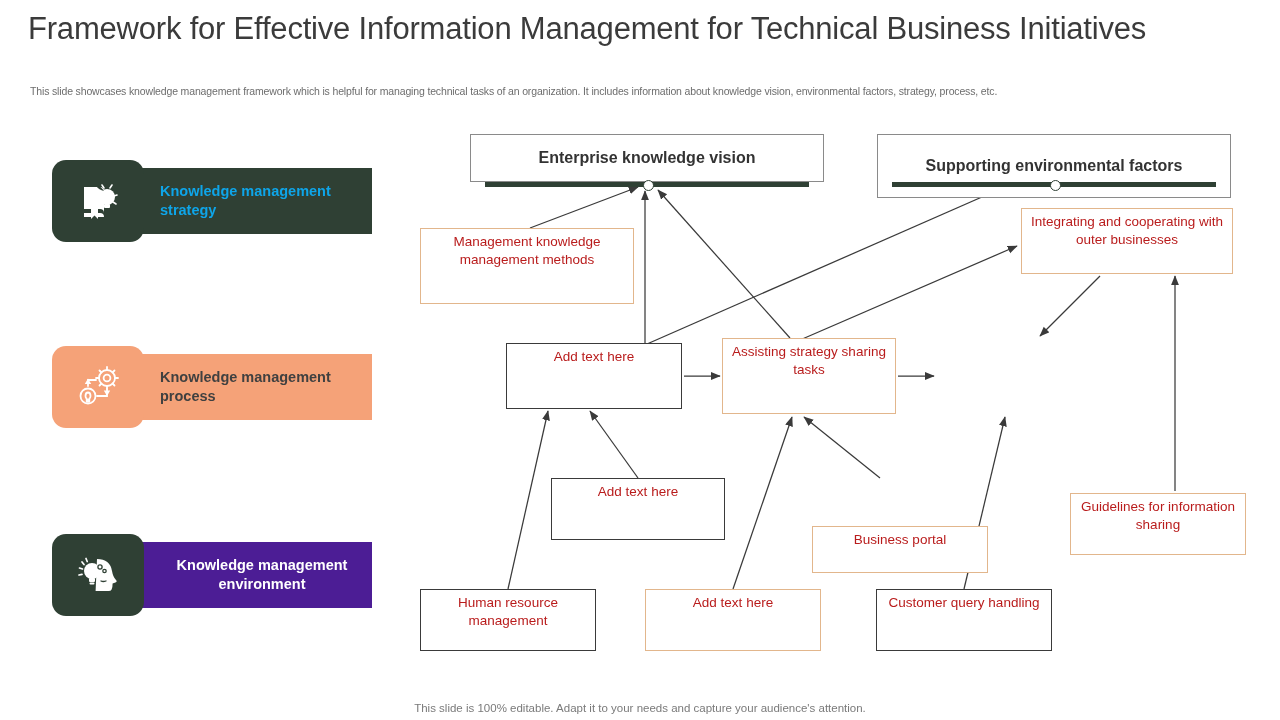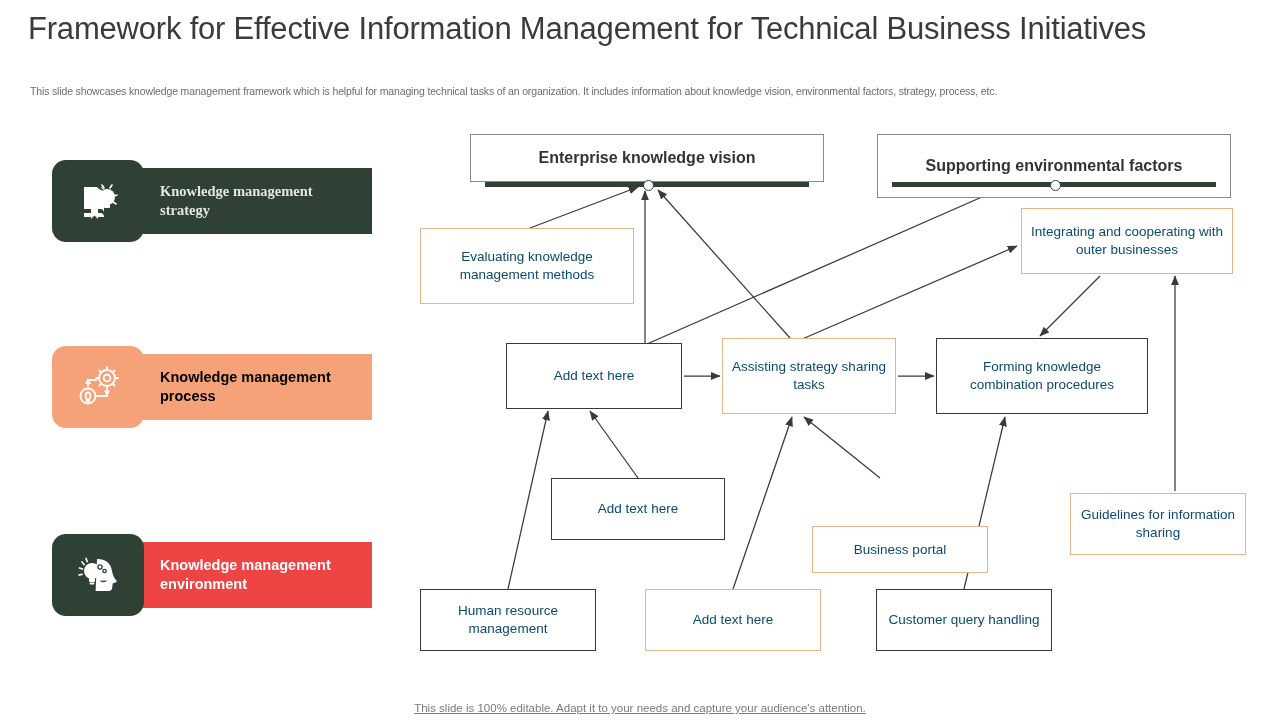--- a/index.html
+++ b/index.html
@@ -89,26 +89,26 @@
     left: 0; top: 0;
     width: 860px; height: 560px;
     pointer-events: none;
   }
 
   .node {
     position: absolute;
     box-sizing: border-box;
     background: #ffffff;
     display: flex;
-    align-items: center;
+    align-items: flex-start;
     justify-content: center;
     text-align: center;
     font-size: 13.5px;
     line-height: 18px;
-    color: #0c4a6e;
+    color: #b91c1c;
     padding: 4px 8px;
   }
   .node.dark  { border: 1.3px solid #3a3a3a; }
   .node.orange{ border: 1.3px solid #e2b68c; }
 
   
   .headnode {
     position: absolute;
     box-sizing: border-box;
     background: #ffffff;
@@ -136,72 +136,71 @@
 
   
   #slide-footer {
     position: absolute;
     left: 0;
     top: 702px;
     width: 1280px;
     text-align: center;
     font-size: 11.5px;
     color: #7a7a7a;
-    text-decoration: underline;
   }
 </style>
 </head>
 <body>
 
 <div id="slide-title">Framework for Effective Information Management for Technical Business Initiatives</div>
 
 <div id="slide-subtitle">This slide showcases knowledge management framework which is helpful for managing technical tasks of an organization. It includes information about knowledge vision, environmental factors, strategy, process, etc.</div>
 
 <div class="legend-item" style="top:160px;">
   <div class="legend-bar" style="background:#2f4034;">
-    <span class="legend-label" style="color:#e5e5e5;font-family:Liberation Serif, serif;">Knowledge management strategy</span>
+    <span class="legend-label" style="color:#0ea5e9;">Knowledge management strategy</span>
   </div>
   <div class="legend-icon" style="background:#2f4034;">
     <svg width="48" height="48" viewBox="0 0 48 48" aria-hidden="true">
       <path d="M10 10 h16 a4 4 0 0 1 4 4 v22 a4 4 0 0 0 -4 -4 h-16 z" fill="#ffffff"></path>
       <path d="M10 36 h16 a4 4 0 0 1 4 4 h-20 a0 0 0 0 1 0 0 z" fill="#ffffff"></path>
       <rect x="17" y="32" width="7" height="10" fill="#ffffff"></rect>
       <polygon points="17,42 20.5,38.5 24,42" fill="#2f4034"></polygon>
       <circle cx="33" cy="20" r="8" fill="#ffffff"></circle>
       <rect x="30" y="27" width="6" height="4" rx="1" fill="#ffffff"></rect>
       <path d="M28 8 l2 3 M38 8 l-2 3 M43 18 l-3 1 M42 27 l-3 -2" stroke="#ffffff" stroke-width="1.6" fill="none" stroke-linecap="round"></path>
       <path d="M30 14 q-4 -6 -8 -5 q3 4 8 5 z" fill="#2f4034"></path>
     </svg>
   </div>
 </div>
 
 <div class="legend-item" style="top:346px;">
   <div class="legend-bar" style="background:#f5a278;">
-    <span class="legend-label" style="color:#000000;">Knowledge management process</span>
+    <span class="legend-label" style="color:#404040;">Knowledge management process</span>
   </div>
   <div class="legend-icon" style="background:#f5a278;">
     <svg width="50" height="50" viewBox="0 0 50 50" aria-hidden="true">
       <g stroke="#ffffff" stroke-width="1.8" fill="none" stroke-linecap="round">
         <circle cx="34" cy="16" r="8"></circle>
         <circle cx="34" cy="16" r="3.4"></circle>
         <path d="M34 5 v3 M34 24 v3 M23 16 h3 M42 16 h3 M26.5 8.5 l2 2 M39.5 21.5 l2 2 M41.5 8.5 l-2 2 M28.5 21.5 l-2 2"></path>
         <circle cx="15" cy="34" r="7.5"></circle>
         <path d="M12.5 34 a2.5 3.5 0 0 1 5 0 q0 2 -1.2 2.6 v1.4 h-2.6 v-1.4 q-1.2 -0.6 -1.2 -2.6z"></path>
         <path d="M13.6 39.6 h2.8"></path>
         <path d="M15 24 v-6 h8"></path>
         <path d="M24 34 h10 v-7"></path>
       </g>
       <polygon points="15,16.5 11.8,22 18.2,22" fill="#ffffff"></polygon>
       <polygon points="34,28 30.8,22.6 37.2,22.6" fill="#ffffff" transform="translate(0,6)"></polygon>
     </svg>
   </div>
 </div>
 
 <div class="legend-item" style="top:534px;">
-  <div class="legend-bar" style="background:#ef4444;">
+  <div class="legend-bar" style="background:#4c1d95;text-align:center;">
     <span class="legend-label" style="color:#ffffff;">Knowledge management environment</span>
   </div>
   <div class="legend-icon" style="background:#2f4034;">
     <svg width="50" height="50" viewBox="0 0 50 50" aria-hidden="true">
       <path d="M24 9 q13 0 15 12 q1 6 4 9 q1.6 1.6 -0.6 2.4 l-2.8 1 q0 4 -1 6 q-0.8 1.6 -3 1.6 h-13 z" fill="#ffffff"></path>
       <circle cx="19" cy="21" r="8" fill="#ffffff"></circle>
       <rect x="16" y="28" width="6" height="4" rx="1" fill="#ffffff"></rect>
       <rect x="16.5" y="32.5" width="5" height="2" rx="1" fill="#ffffff"></rect>
       <path d="M9 12 l2 2.6 M13 8.5 l1.2 3 M6.5 18 l3 1 M6 25 l3 -0.6" stroke="#ffffff" stroke-width="1.7" fill="none" stroke-linecap="round"></path>
       <circle cx="27" cy="17" r="2.1" fill="none" stroke="#2f4034" stroke-width="1.3"></circle>
@@ -257,38 +256,35 @@
   <div class="headrule" style="left:85px; top:64px; width:324px;"></div>
   <div class="headdot" style="left:243px; top:62px;"></div>
 
   <div class="headnode" style="left:477px; top:16px; width:354px; height:64px;">
     <span>Supporting environmental factors</span>
   </div>
   <div class="headrule" style="left:492px; top:64px; width:324px;"></div>
   <div class="headdot" style="left:650px; top:62px;"></div>
 
   <div class="node orange" style="left:20px; top:110px; width:214px; height:76px;">
-    <span>Evaluating knowledge management methods</span>
+    <span>Management knowledge management methods</span>
   </div>
 
   <div class="node orange" style="left:621px; top:90px; width:212px; height:66px;">
     <span>Integrating and cooperating with outer businesses</span>
   </div>
 
   <div class="node dark" style="left:106px; top:225px; width:176px; height:66px;">
     <span>Add text here</span>
   </div>
 
   <div class="node orange" style="left:322px; top:220px; width:174px; height:76px;">
     <span>Assisting strategy sharing tasks</span>
   </div>
 
-  <div class="node dark" style="left:536px; top:220px; width:212px; height:76px;">
-    <span>Forming knowledge combination procedures</span>
-  </div>
 
   <div class="node dark" style="left:151px; top:360px; width:174px; height:62px;">
     <span>Add text here</span>
   </div>
 
   <div class="node orange" style="left:412px; top:360px; width:176px; height:47px;margin-top:48px;">
     <span>Business portal</span>
   </div>
 
   <div class="node orange" style="left:670px; top:375px; width:176px; height:62px;">

